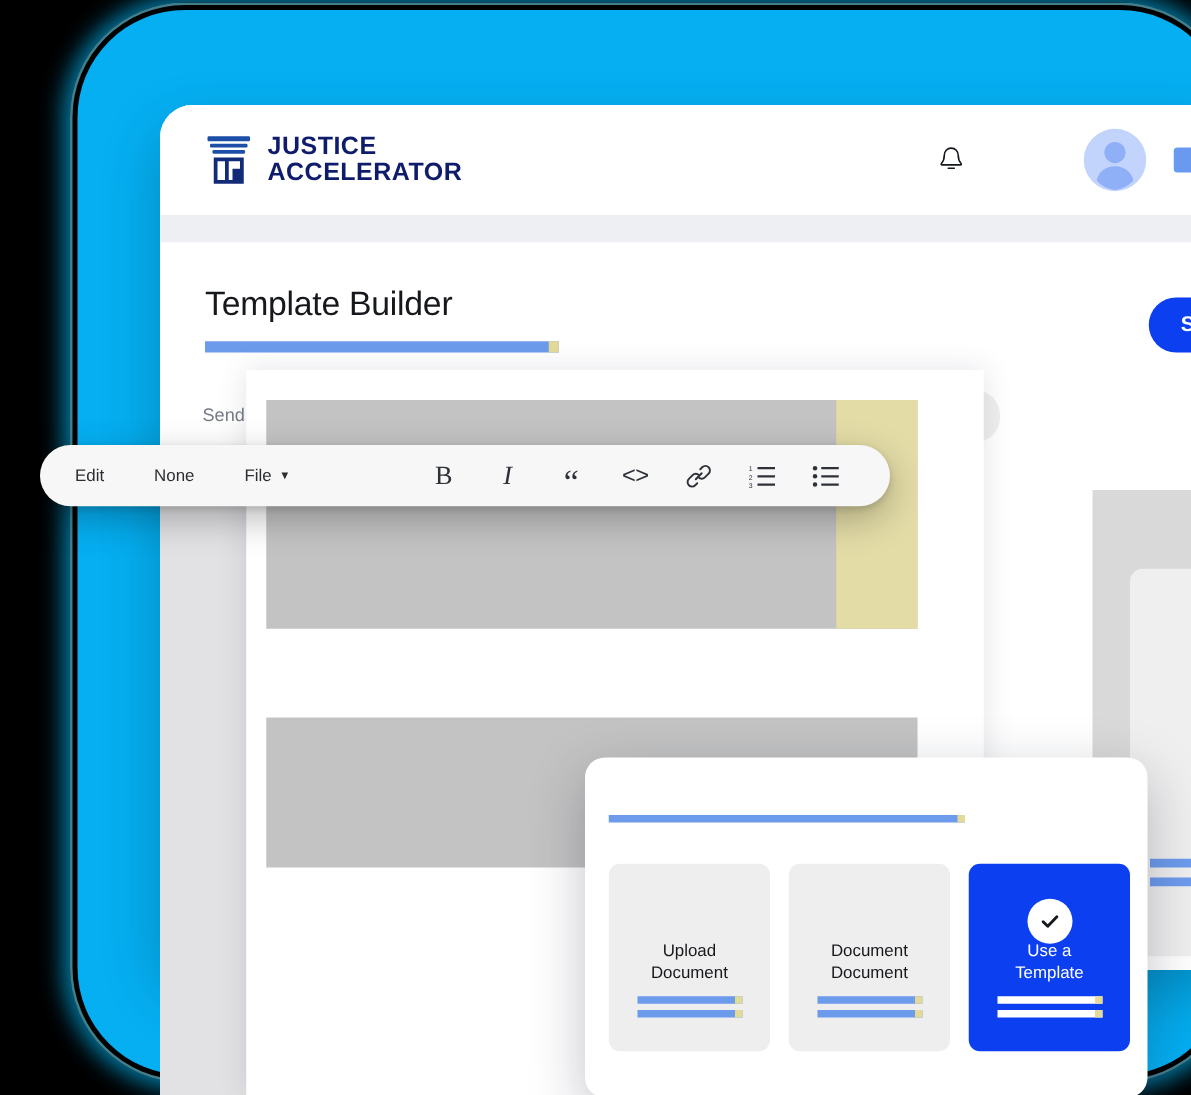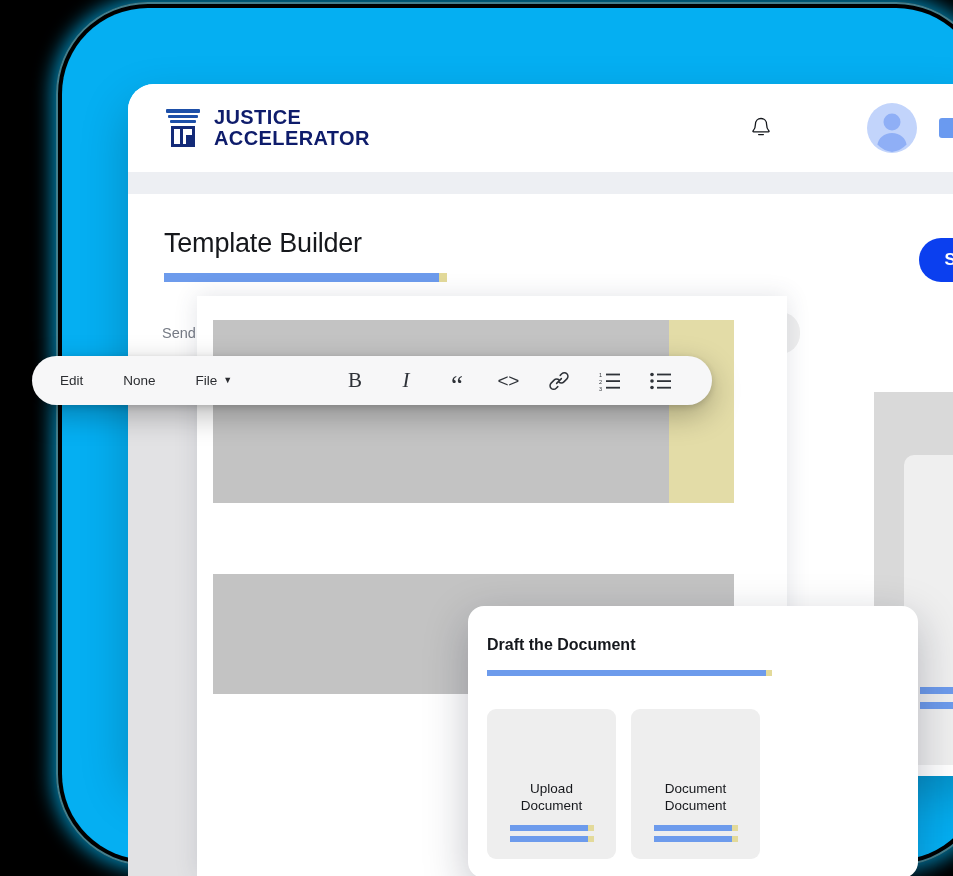--- a/index.html
+++ b/index.html
@@ -357,21 +357,21 @@
   }
   .card {
     width: 129px;
     height: 150px;
     border-radius: 9px;
     background: #EEEEEE;
     display: flex;
     flex-direction: column;
     align-items: center;
     justify-content: flex-end;
-    padding-bottom: 12px;
+    padding-bottom: 22px;
     cursor: pointer;
     position: relative;
   }
   .card.selected { background: #0B3FEF; }
   .card-check {
     position: absolute;
     top: 28px;
     left: 50%;
     transform: translateX(-50%);
     width: 36px; height: 36px;
@@ -529,21 +529,20 @@
           <circle cx="2" cy="16.5" r="1.8" fill="#2E3238"></circle>
           <rect x="7" y="2.6" width="14" height="1.8" fill="#2E3238"></rect>
           <rect x="7" y="9.2" width="14" height="1.8" fill="#2E3238"></rect>
           <rect x="7" y="15.8" width="14" height="1.8" fill="#2E3238"></rect>
         </svg>
       </span>
     </div>
   </div>
 
   <div class="modal">
-    <div class="modal-title">Draft the Document</div>
     <div class="modal-bar">
       <div class="cap"></div>
     </div>
 
     <div class="cards">
 
       <div class="card">
         <div class="card-label">
           <div>Upload</div>
           <div>Document</div>
@@ -566,17 +565,36 @@
         <div class="card-lines">
           <div class="card-line">
               <span class="cap"></span>
             </div>
           <div class="card-line">
               <span class="cap"></span>
             </div>
         </div>
       </div>
 
+      <div class="card selected">
+        <div class="card-check">
+          <svg width="18" height="18" viewBox="0 0 18 18">
+            <path d="M3.5 9.4 7.2 13 14.5 5.4" fill="none" stroke="#15181D" stroke-width="2.3" stroke-linecap="round" stroke-linejoin="round"></path>
+          </svg>
+        </div>
+        <div class="card-label">
+          <div>Use a</div>
+          <div>Template</div>
+        </div>
+        <div class="card-lines">
+          <div class="card-line">
+              <span class="cap"></span>
+            </div>
+          <div class="card-line">
+              <span class="cap"></span>
+            </div>
+        </div>
+      </div>
 
     </div>
   </div>
 
 </div>
 
 </body></html>

